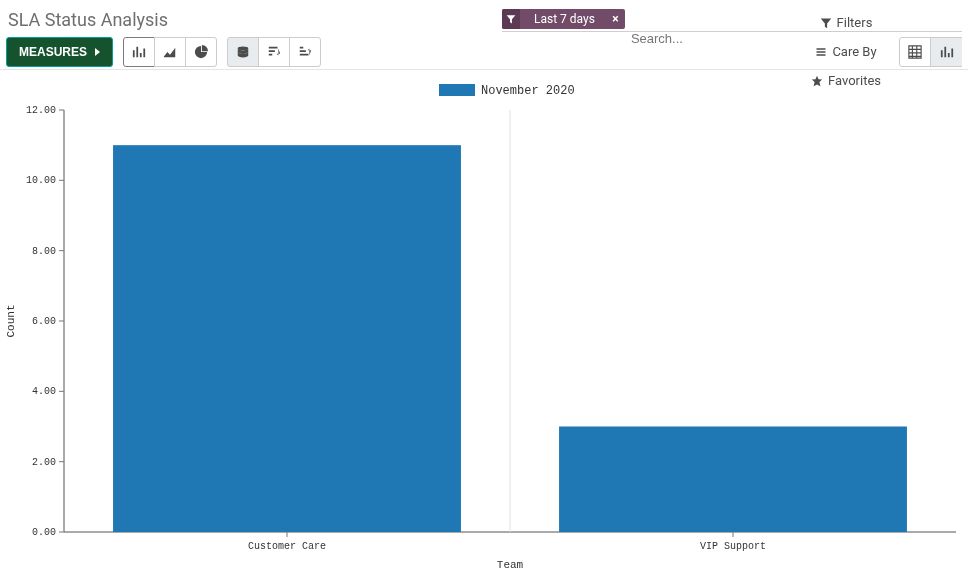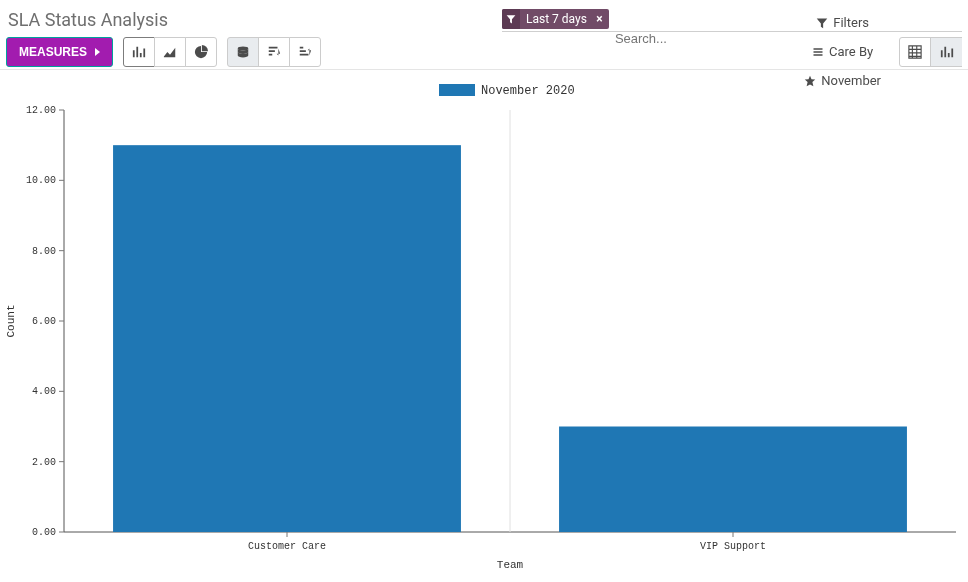--- a/index.html
+++ b/index.html
@@ -5,28 +5,28 @@
   * { box-sizing: border-box; margin: 0; padding: 0; }
   html, body { width: 968px; height: 582px; font-family: -apple-system, BlinkMacSystemFont, "Segoe UI", Roboto, "Helvetica Neue", Arial, sans-serif; font-size: 13px; color: #4c4c4c; background: #fff; overflow: hidden; }
 
   
   .header-row { display: flex; align-items: center; height: 30px; padding: 0 6px; margin-top: 4px; }
   .page-title { font-size: 18px; color: #6f6f6f; font-weight: 400; flex: 0 0 auto; padding-left: 2px; text-align: right; }
   .spacer-title { flex: 0 0 334px; }
   .search-container { display: flex; align-items: center; border-bottom: 1px solid #cfcfcf; height: 26px; flex: 1 1 auto; min-width: 0; }
   .facet { display: inline-flex; align-items: center; background: #714b67; color: #fff; border-radius: 2px; height: 20px; font-size: 12px; }
   .facet-icon { width:18px; height:20px; display:flex; align-items:center; justify-content:center; background:#5c3a53; border-radius:2px 0 0 2px; }
-  .facet-label { padding: 0 6px; color:#fff; }
+  .facet-label { padding: 0 14px; color:#fff; }
   .facet-remove { width:16px; text-align:center; cursor:pointer; font-weight:bold; padding-right:3px; }
   .search-input { border:none; outline:none; font-size:13px; padding:2px 6px; flex:1; background:transparent; min-width:60px;margin-top:39px; }
 
   
   .cp-row { display:flex; align-items:center; height:36px; padding:0 6px; border-bottom:1px solid #e5e5e5; background:#fff; }
   .btn { display:inline-flex; align-items:center; justify-content:center; height:30px; border:1px solid #ccc; background:#fff; color:#4c4c4c; cursor:pointer; border-radius:3px; }
-  .btn-primary { background:#a21caf; border-color:#00a09d; color:#fff; font-weight:600; padding:0 12px; text-transform:uppercase; font-size:12px; }
+  .btn-primary { background:#14532d; border-color:#00a09d; color:#fff; font-weight:600; padding:0 12px; text-transform:uppercase; font-size:12px; }
   .caret-right { width:0; height:0; border-top:4px solid transparent; border-bottom:4px solid transparent; border-left:5px solid currentColor; display:inline-block; }
 
   .btn-group { display:inline-flex; margin-left:10px; }
   .btn-group .ibtn { width:32px; height:30px; border:1px solid #ccc; background:#fff; display:flex; align-items:center; justify-content:center; cursor:pointer; margin-left:-1px; }
   .btn-group .ibtn:first-child { border-radius:3px 0 0 3px; margin-left:0; }
   .btn-group .ibtn:last-child { border-radius:0 3px 3px 0; }
   .ibtn.active { background:#e9ecef; }
   .ibtn.active-border { border:1px solid #7c7c7c; }
 
   .cp-spacer { flex:1 1 auto; }
@@ -129,21 +129,21 @@
     <div class="opt">
       <svg class="icon-svg" width="12" height="12" viewBox="0 0 16 16">
           <path fill="#4c4c4c" d="M2 3h12v2H2zM2 7h12v2H2zM2 11h12v2H2z"></path>
         </svg>
       <span>Care By</span>
     </div>
     <div class="opt">
       <svg class="icon-svg" width="12" height="12" viewBox="0 0 16 16">
           <path fill="#4c4c4c" d="M8 1l2 4.5 5 .5-3.8 3.4L12.5 15 8 12.5 3.5 15l1.3-5.6L1 6l5-.5z"></path>
         </svg>
-      <span>November</span>
+      <span>Favorites</span>
     </div>
   </div>
 
   <div class="view-switch">
     <div class="ibtn">
       <svg class="icon-svg" width="14" height="14" viewBox="0 0 16 16">
           <path fill="none" stroke="#4c4c4c" stroke-width="1.3" d="M1 1h14v14H1zM1 5h14M1 9h14M1 13h14M5 1v14M10 1v14"></path>
         </svg>
     </div>
     <div class="ibtn active">

